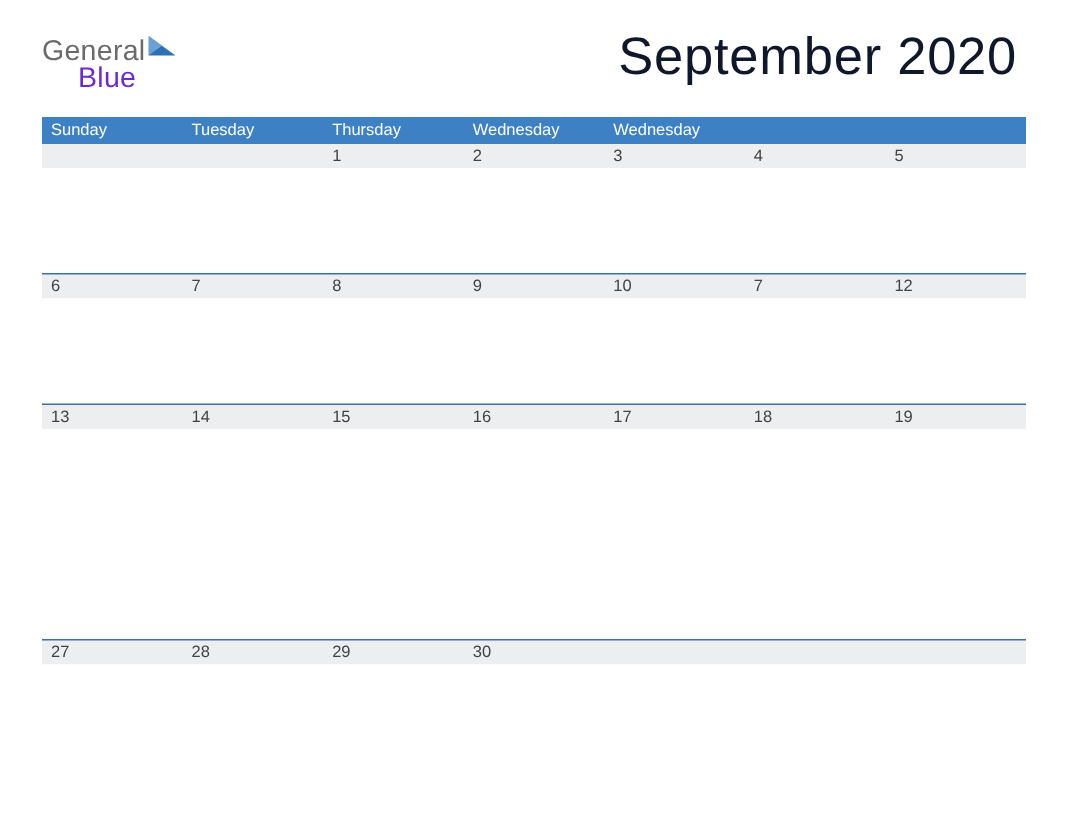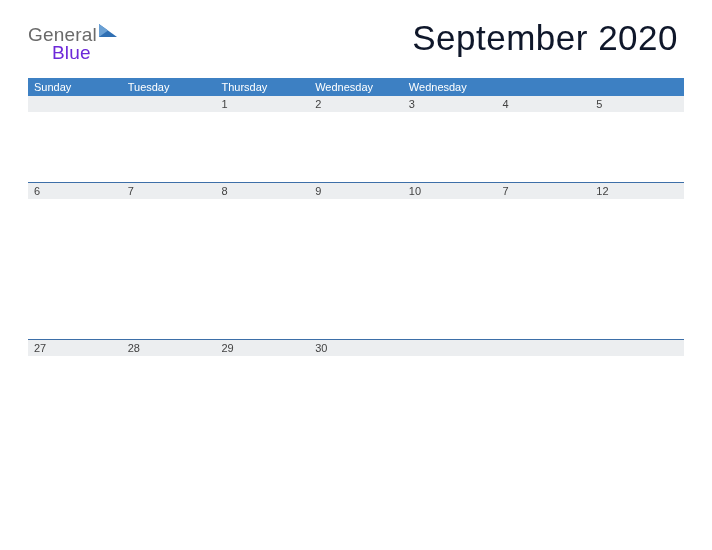--- a/index.html
+++ b/index.html
@@ -141,20 +141,40 @@
           <div></div>
           <div></div>
           <div></div>
           <div></div>
           <div></div>
           <div></div>
           <div></div>
         </div>
     </div>
     <div class="week-block">
+      <div class="num-row">
+        <div>13</div>
+        <div>14</div>
+        <div>15</div>
+        <div>16</div>
+        <div>17</div>
+        <div>18</div>
+        <div>19</div>
+      </div>
+      <div class="body-row">
+          <div></div>
+          <div></div>
+          <div></div>
+          <div></div>
+          <div></div>
+          <div></div>
+          <div></div>
+        </div>
+    </div>
+    <div class="week-block">
       <div class="body-row">
           <div></div>
           <div></div>
           <div></div>
           <div></div>
           <div></div>
           <div></div>
           <div></div>
         </div>
     </div>

